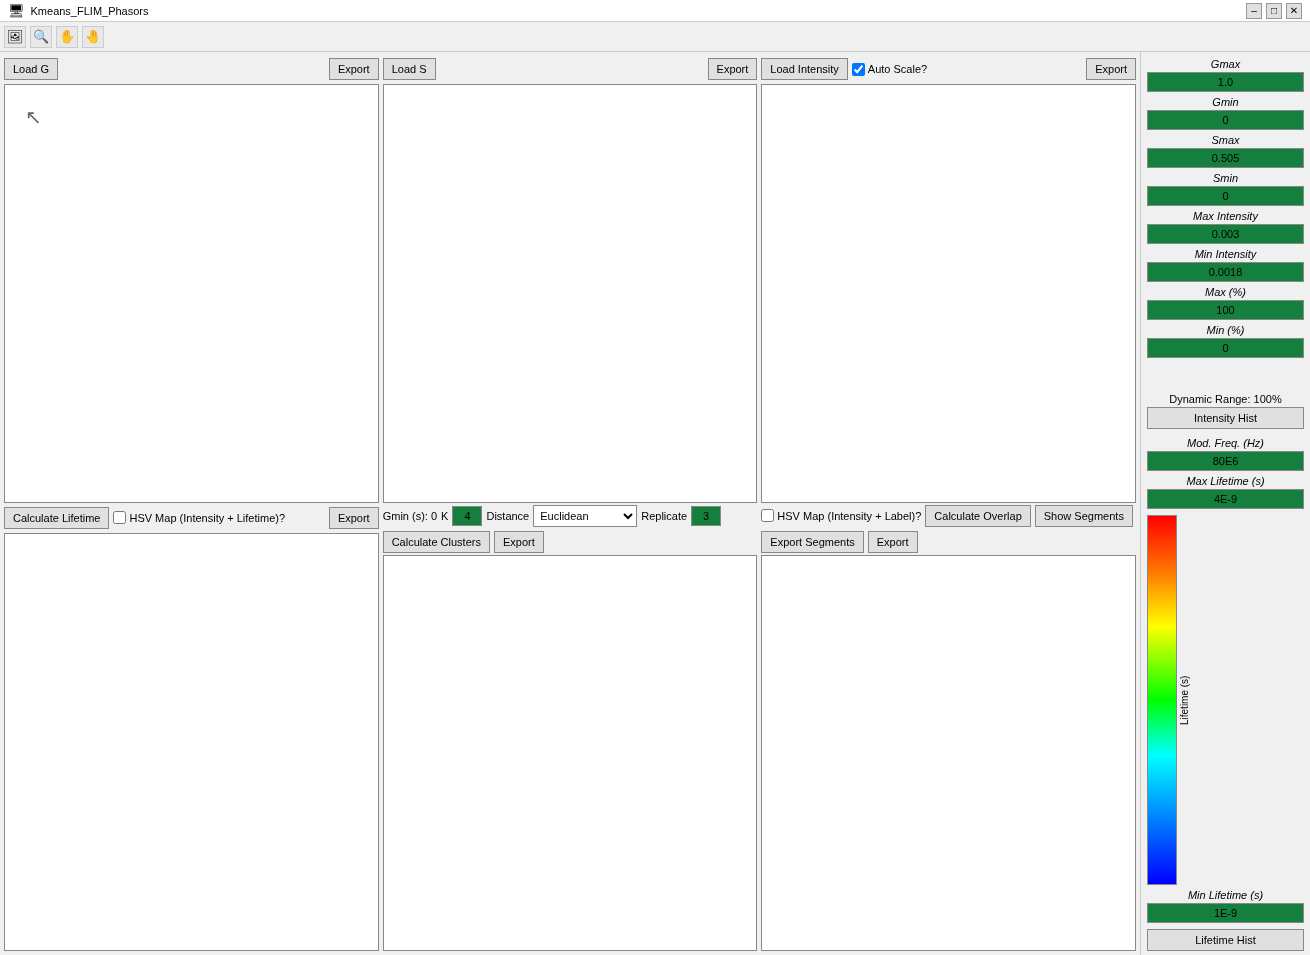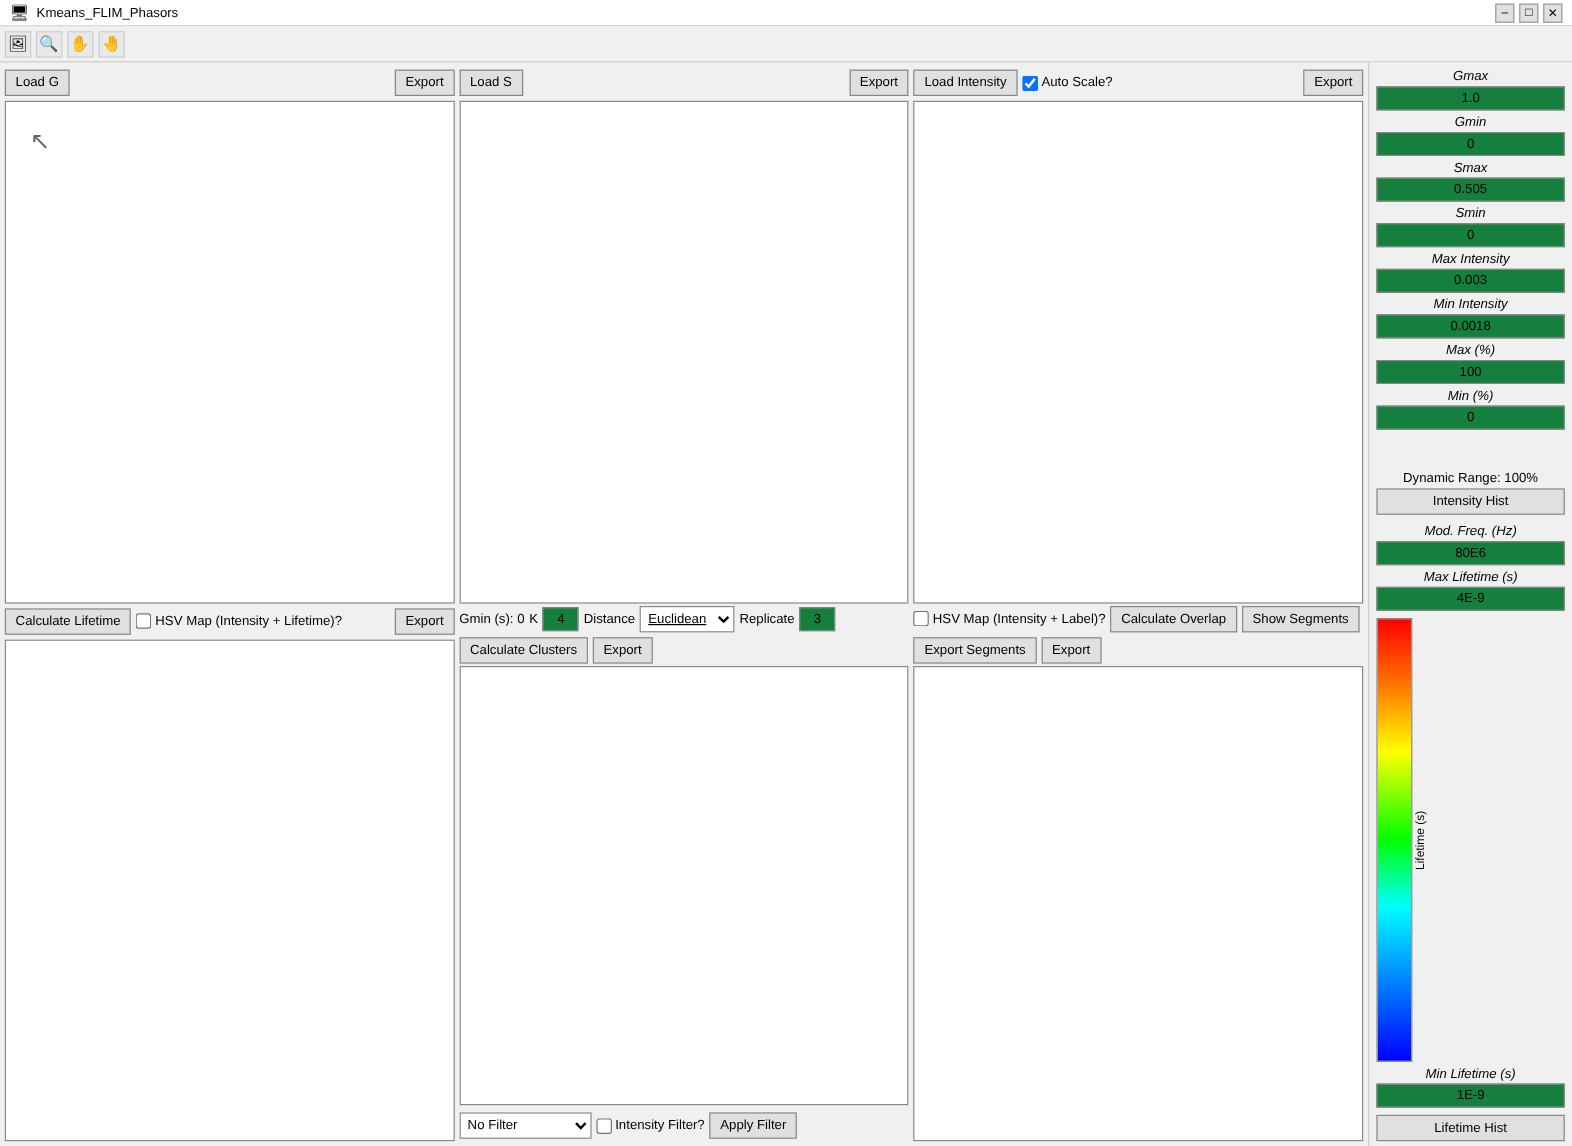--- a/index.html
+++ b/index.html
@@ -252,43 +252,31 @@
 
       <div class="panel-section">
         <div class="panel-header" style="flex-wrap:wrap; height:auto; gap:4px;">
           <span>
             <span>Gmin (s):</span>
             <span>0</span>
           </span>
           <span>K</span>
           <input type="text" style="width: 30px;" value="4">
           <span>Distance</span>
-          <select style="width:79px;text-decoration:underline;">
+          <select style="width:104px;">
             <option>Euclidean</option>
             <option>Correlation</option>
             <option>Cosine</option>
           </select>
           <span>Replicate</span>
           <input type="text" style="width: 30px;" value="3">
           <button>Calculate Clusters</button>
           <button>Export</button>
         </div>
         <div class="panel-canvas-bottom"></div>
-        <div class="filter-row" style="height:26px; margin-top:2px;">
-          <select style="width:110px;">
-            <option>No Filter</option>
-            <option>Gaussian</option>
-            <option>Median</option>
-          </select>
-          <label class="checkbox-label">
-            <input type="checkbox" style="">
-            <span>Intensity Filter?</span>
-          </label>
-          <button>Apply Filter</button>
-        </div>
       </div>
 
       <div class="panel-section">
         <div class="panel-header" style="flex-wrap:wrap; height:auto; gap:4px;">
           <label class="checkbox-label">
             <input type="checkbox" style="">
             <span>HSV Map (Intensity + Label)?</span>
           </label>
           <button>Calculate Overlap</button>
           <button>Show Segments</button>

